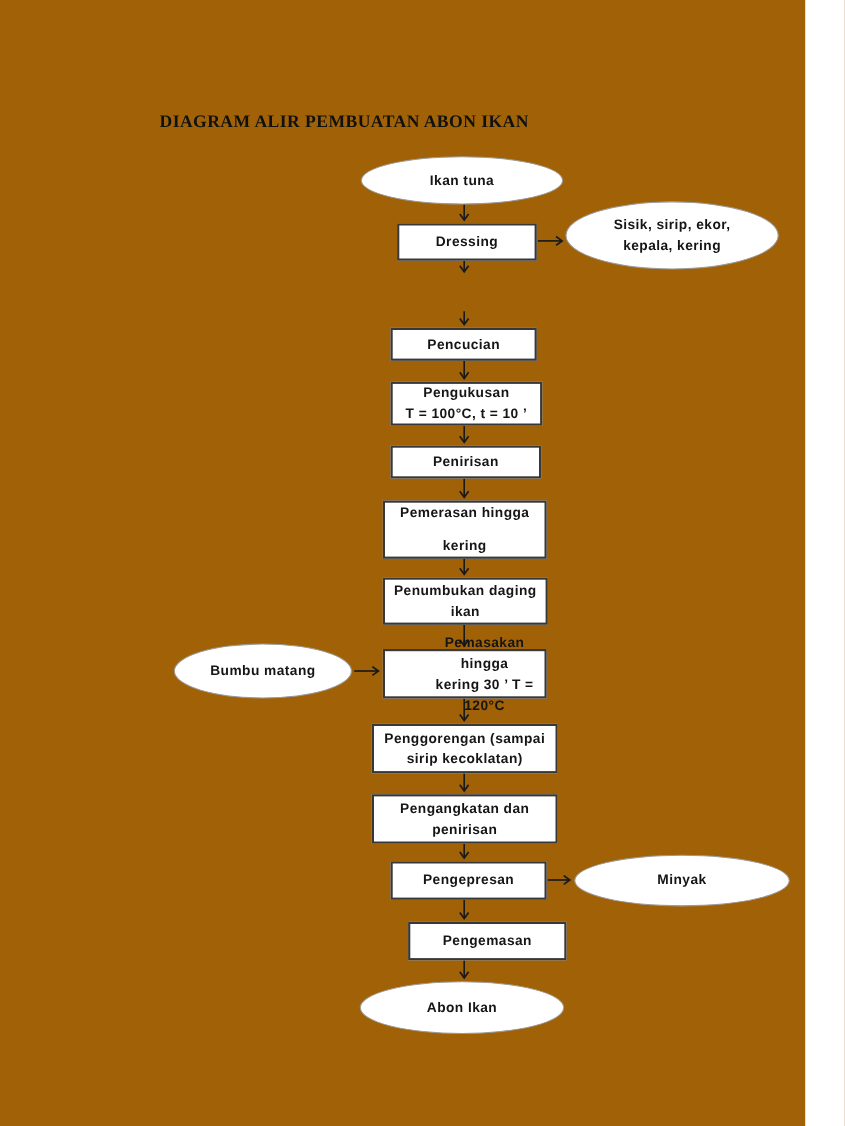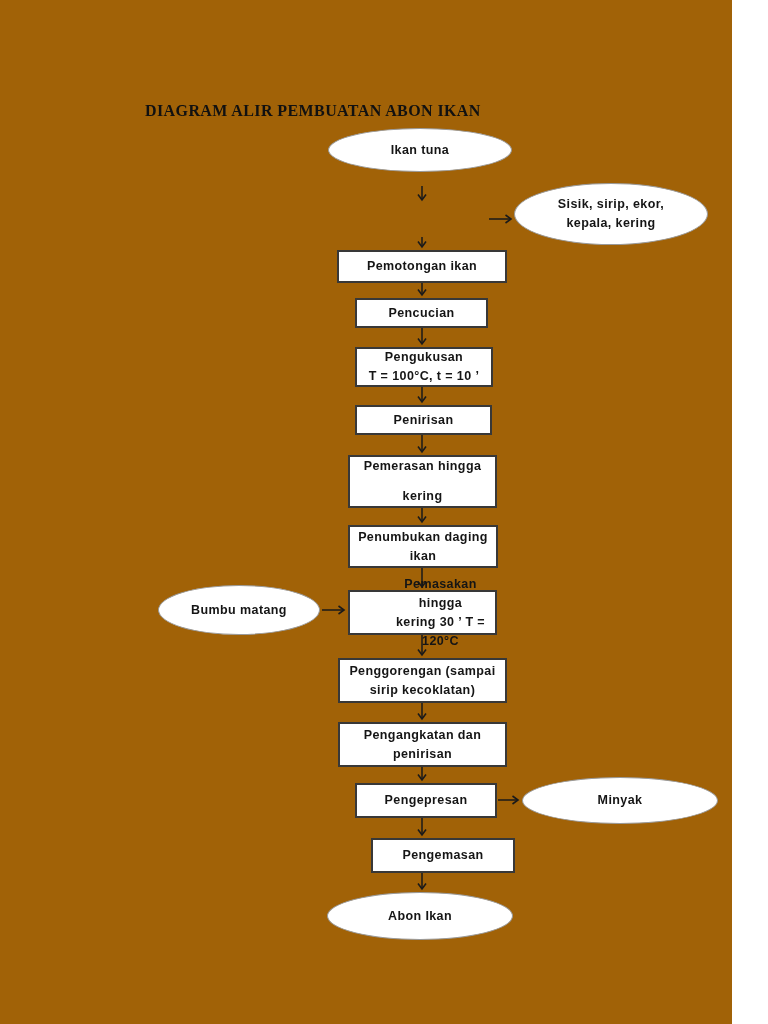--- a/index.html
+++ b/index.html
@@ -49,33 +49,33 @@
       <line x1="322" y1="610" x2="344" y2="610" marker-end="url(#vhead)"></line>
       <line x1="422" y1="635" x2="422" y2="655" marker-end="url(#vhead)"></line>
       <line x1="422" y1="703" x2="422" y2="719" marker-end="url(#vhead)"></line>
       <line x1="422" y1="767" x2="422" y2="780" marker-end="url(#vhead)"></line>
       <line x1="498" y1="800" x2="518" y2="800" marker-end="url(#vhead)"></line>
       <line x1="422" y1="818" x2="422" y2="835" marker-end="url(#vhead)"></line>
       <line x1="422" y1="873" x2="422" y2="889" marker-end="url(#vhead)"></line>
     </g>
   </svg>
 
-  <div class="node ellipse" style="left:328px;top:128px;width:184px;height:44px;text-align:center;">
+  <div class="node ellipse" style="left:328px;top:142px;width:184px;height:44px;text-align:center;">
     <span class="ln">Ikan tuna</span>
   </div>
 
+  <div class="node box" style="left:361px;top:203px;width:127px;height:34px;">
+    <span class="ln">Dressing</span>
+  </div>
 
   <div class="node ellipse" style="left:514px;top:183px;width:194px;height:62px;">
     <span class="ln">Sisik, sirip, ekor,</span>
     <span class="ln">kepala, kering</span>
   </div>
 
-  <div class="node box" style="left:337px;top:250px;width:170px;height:33px;">
-    <span class="ln">Pemotongan ikan</span>
-  </div>
 
   <div class="node box" style="left:355px;top:298px;width:133px;height:30px;">
     <span class="ln">Pencucian</span>
   </div>
 
   <div class="node box" style="left:355px;top:347px;width:138px;height:40px;">
     <span class="ln">Pengukusan</span>
     <span class="ln">T = 100°C, t = 10 ’</span>
   </div>
 

